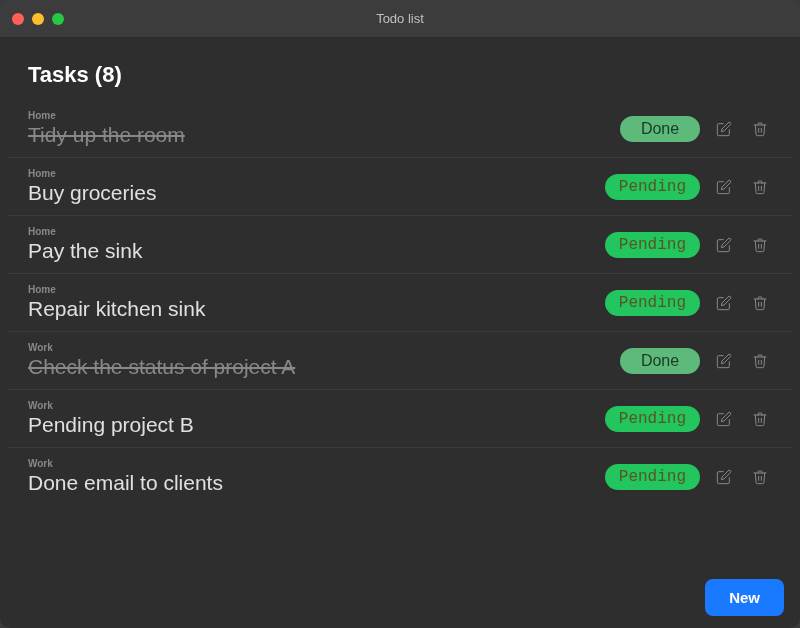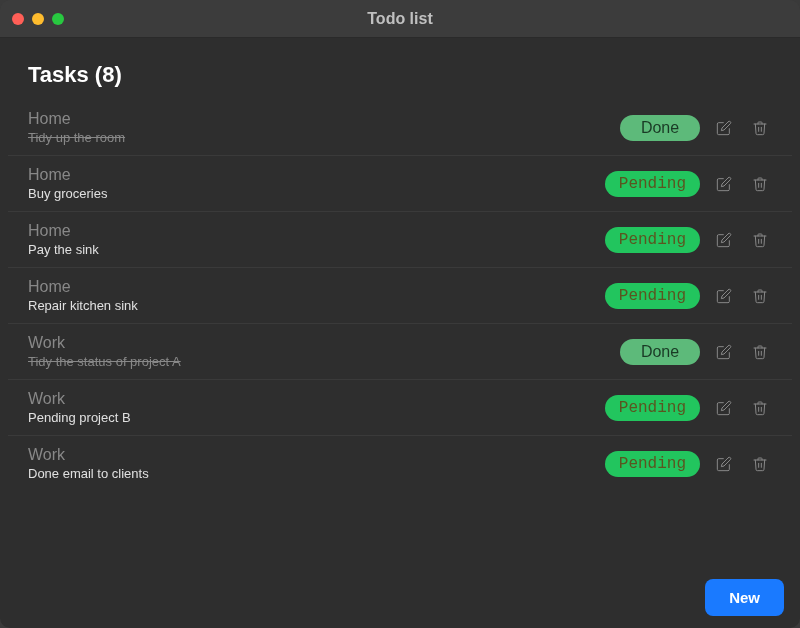--- a/index.html
+++ b/index.html
@@ -36,22 +36,22 @@
       height: 12px;
       border-radius: 50%;
     }
 
     .traffic-light.close { background: #ff5f57; }
     .traffic-light.minimize { background: #febc2e; }
     .traffic-light.maximize { background: #28c840; }
 
     .title-bar-text {
       color: #c0c0c0;
-      font-size: 16px;
-      font-weight: 700;
+      font-size: 13px;
+      font-weight: 400;
     }
 
     .main-content {
       background: #2e2e2e;
       height: 590px;
       padding: 8px;
       position: relative;
     }
 
     .page-header {
@@ -81,26 +81,27 @@
       border-bottom: none;
     }
 
     .task-left {
       display: flex;
       flex-direction: column;
       gap: 2px;
     }
 
     .task-category {
-      font-size: 16px;
+      font-size: 10px;
       color: #888888;
+      font-weight: bold;
     }
 
     .task-name {
-      font-size: 13px;
+      font-size: 21px;
       color: #e0e0e0;
     }
 
     .task-name.done {
       text-decoration: line-through;
       color: #888888;
     }
 
     .task-right {
       display: flex;
@@ -281,21 +282,21 @@
               <path d="M10 11v6"></path>
               <path d="M14 11v6"></path>
               <path d="M9 6V4a1 1 0 0 1 1-1h4a1 1 0 0 1 1 1v2"></path>
             </svg>
           </button>
         </div>
       </div>
       <div class="task-item">
         <div class="task-left">
           <span class="task-category">Work</span>
-          <span class="task-name done">Tidy the status of project A</span>
+          <span class="task-name done">Check the status of project A</span>
         </div>
         <div class="task-right">
           <span class="status-badge done">Done</span>
           <button class="icon-btn">
             <svg class="edit-icon-svg" viewBox="0 0 24 24">
               <path d="M11 4H4a2 2 0 0 0-2 2v14a2 2 0 0 0 2 2h14a2 2 0 0 0 2-2v-7"></path>
               <path d="M18.5 2.5a2.121 2.121 0 0 1 3 3L12 15l-4 1 1-4 9.5-9.5z"></path>
             </svg>
           </button>
           <button class="icon-btn">

